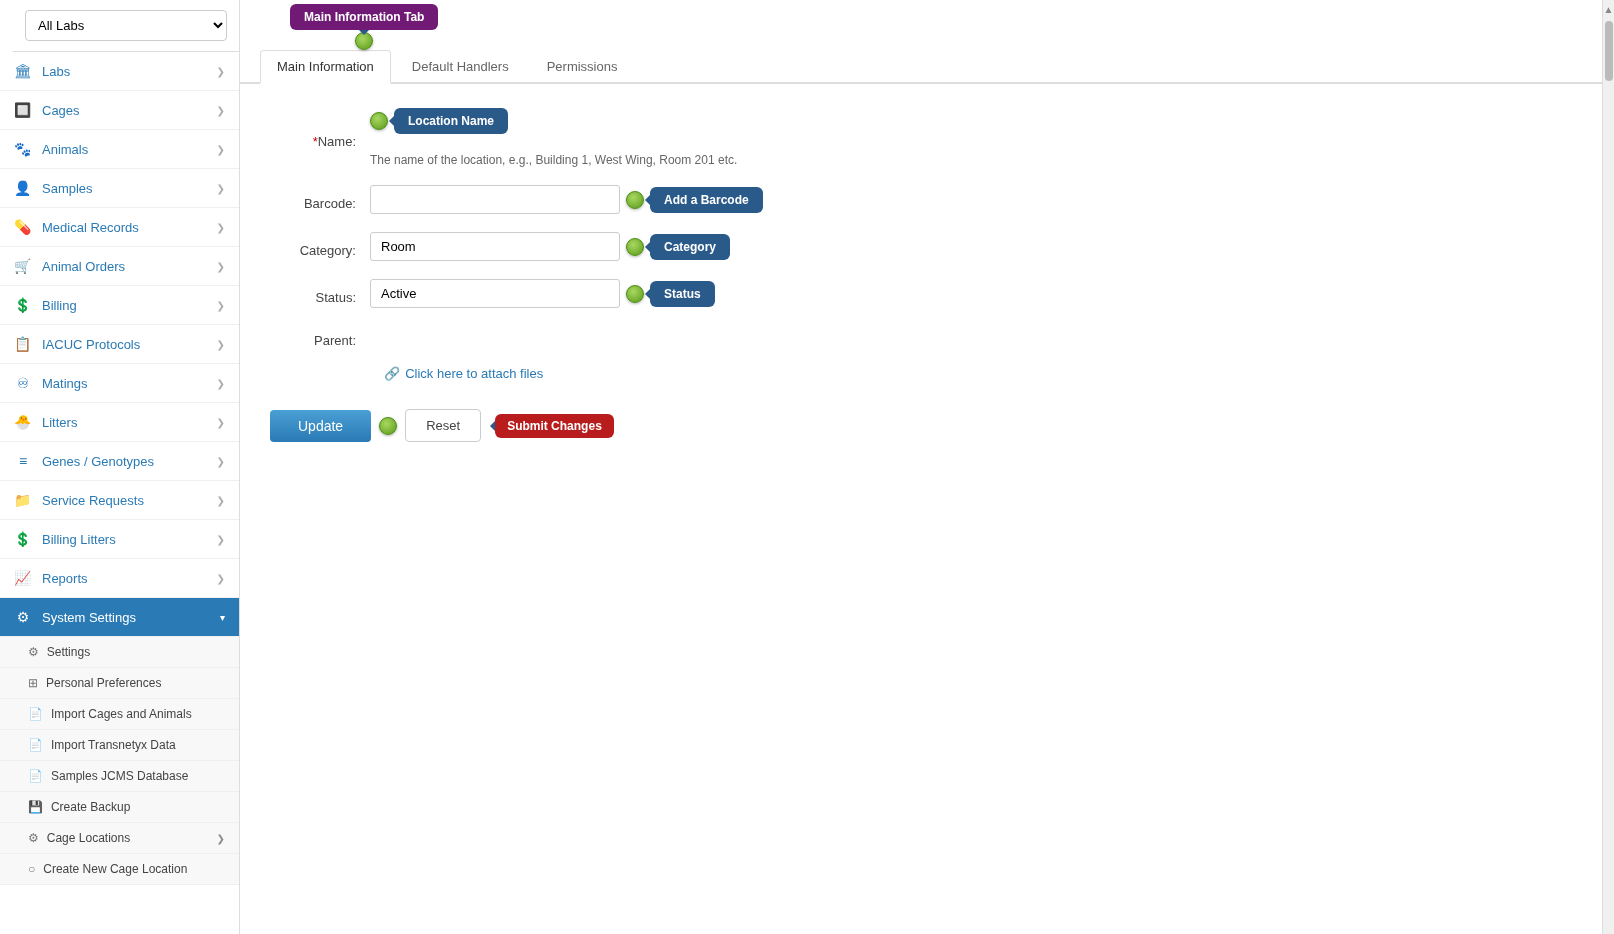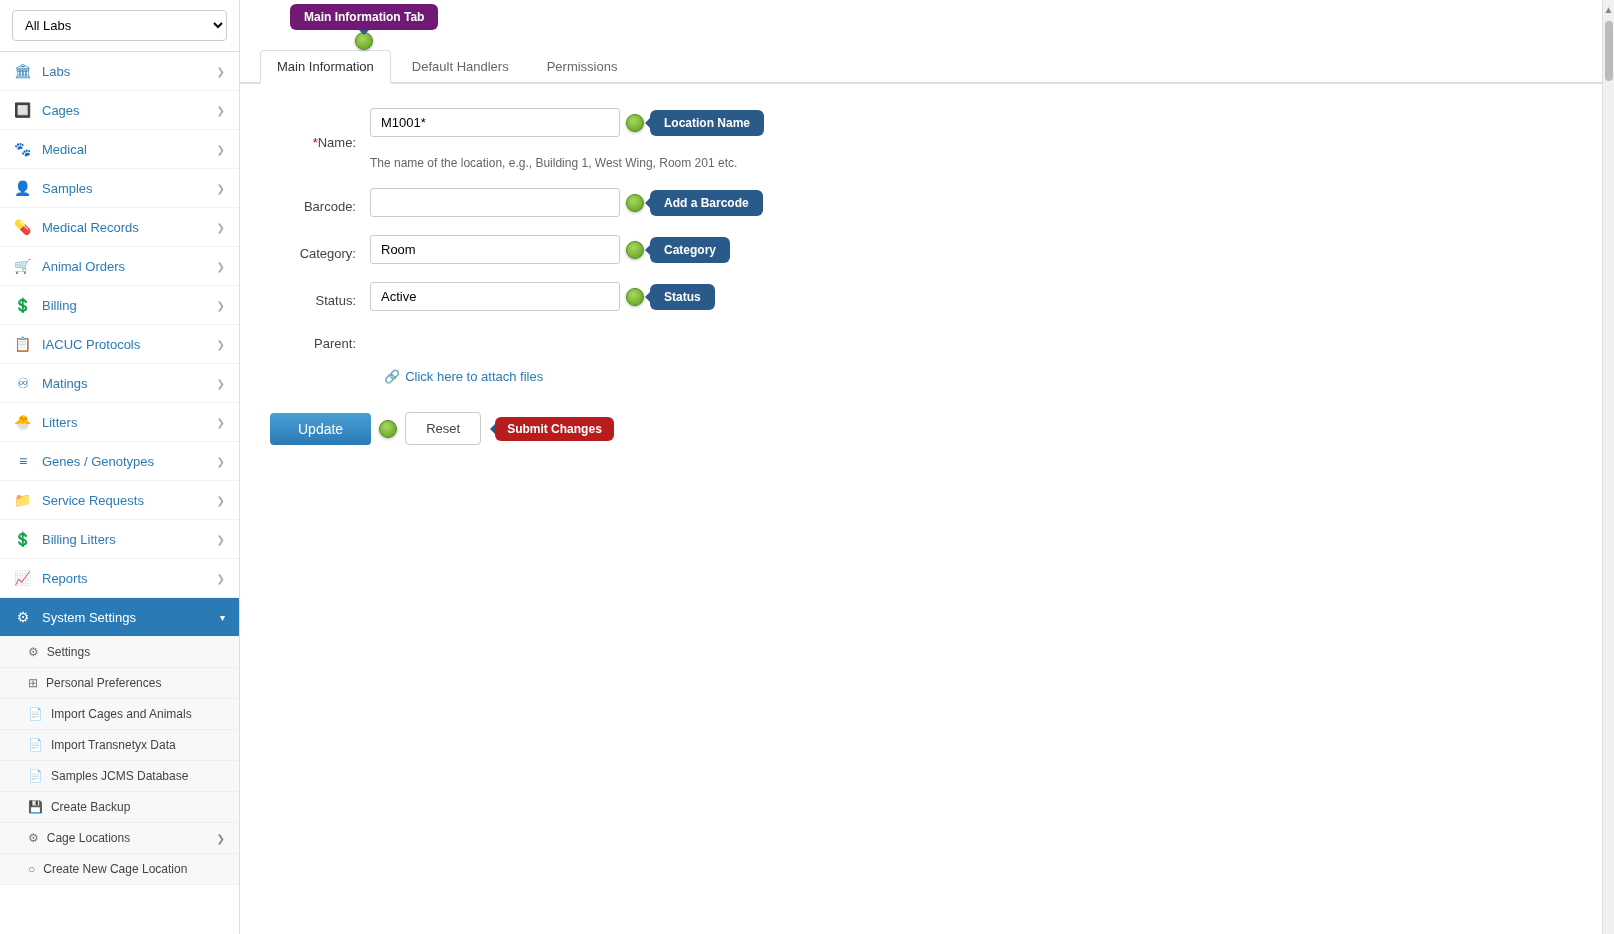--- a/index.html
+++ b/index.html
@@ -12,20 +12,21 @@
       background: #fff;
       border-right: 1px solid #ddd;
       display: flex;
       flex-direction: column;
       height: 100%;
       overflow-y: auto;
     }
     #sidebar-header {
       padding: 10px 12px;
       border-bottom: 1px solid #ddd;
+      margin-left: 13px;
     }
     #sidebar-header select {
       width: 100%;
       padding: 6px 8px;
       border: 1px solid #ccc;
       border-radius: 4px;
       font-size: 13px;
       background: #fff;
     }
     .sidebar-item {
@@ -271,21 +272,21 @@
       <div class="sidebar-item">
       <div class="sidebar-item-left">
         <span class="sidebar-icon">🔲</span>
         <span>Cages</span>
       </div>
       <span class="sidebar-chevron">❯</span>
     </div>
       <div class="sidebar-item">
       <div class="sidebar-item-left">
         <span class="sidebar-icon">🐾</span>
-        <span>Medical</span>
+        <span>Animals</span>
       </div>
       <span class="sidebar-chevron">❯</span>
     </div>
       <div class="sidebar-item">
       <div class="sidebar-item-left">
         <span class="sidebar-icon">👤</span>
         <span>Samples</span>
       </div>
       <span class="sidebar-chevron">❯</span>
     </div>
@@ -432,21 +433,20 @@
   </div>
 
   <div id="form-area">
 
     <div class="form-row">
       <div class="form-label">
         <span style="color:#c00;">*</span>Name:
       </div>
       <div>
         <div class="field-with-callout">
-          <input type="text" class="form-input" value="M1001*" style="">
           <div class="green-dot"></div>
           <div class="tooltip-popup">Location Name</div>
         </div>
         <div class="form-hint">The name of the location, e.g., Building 1,
 West Wing, Room 201 etc.</div>
       </div>
     </div>
 
     <div class="form-row">
       <div class="form-label">Barcode:</div>

